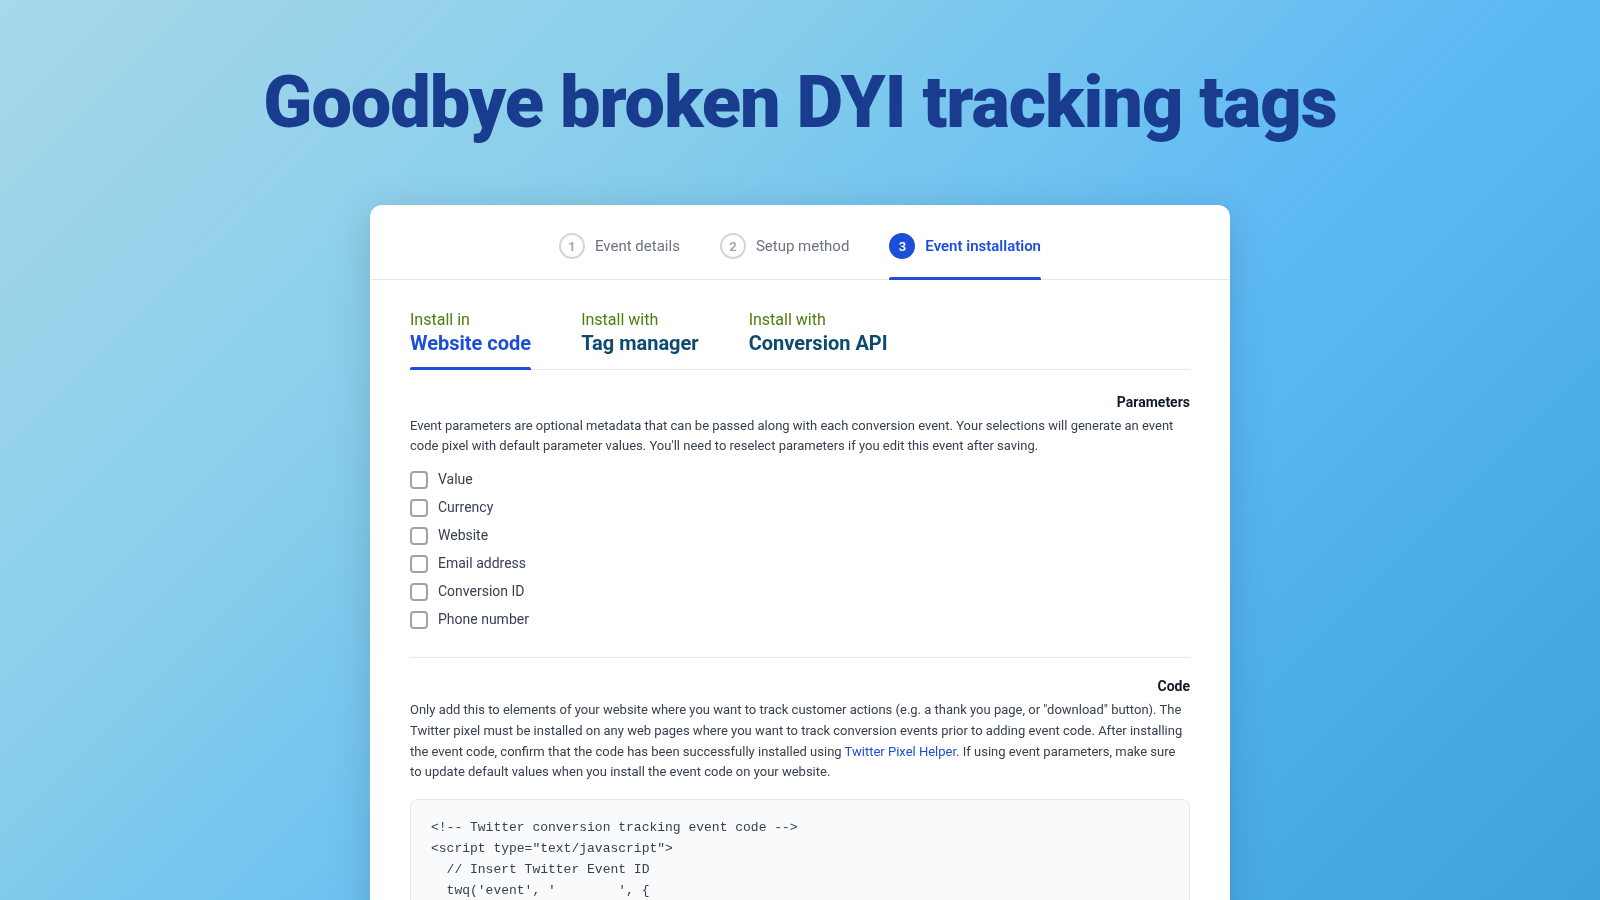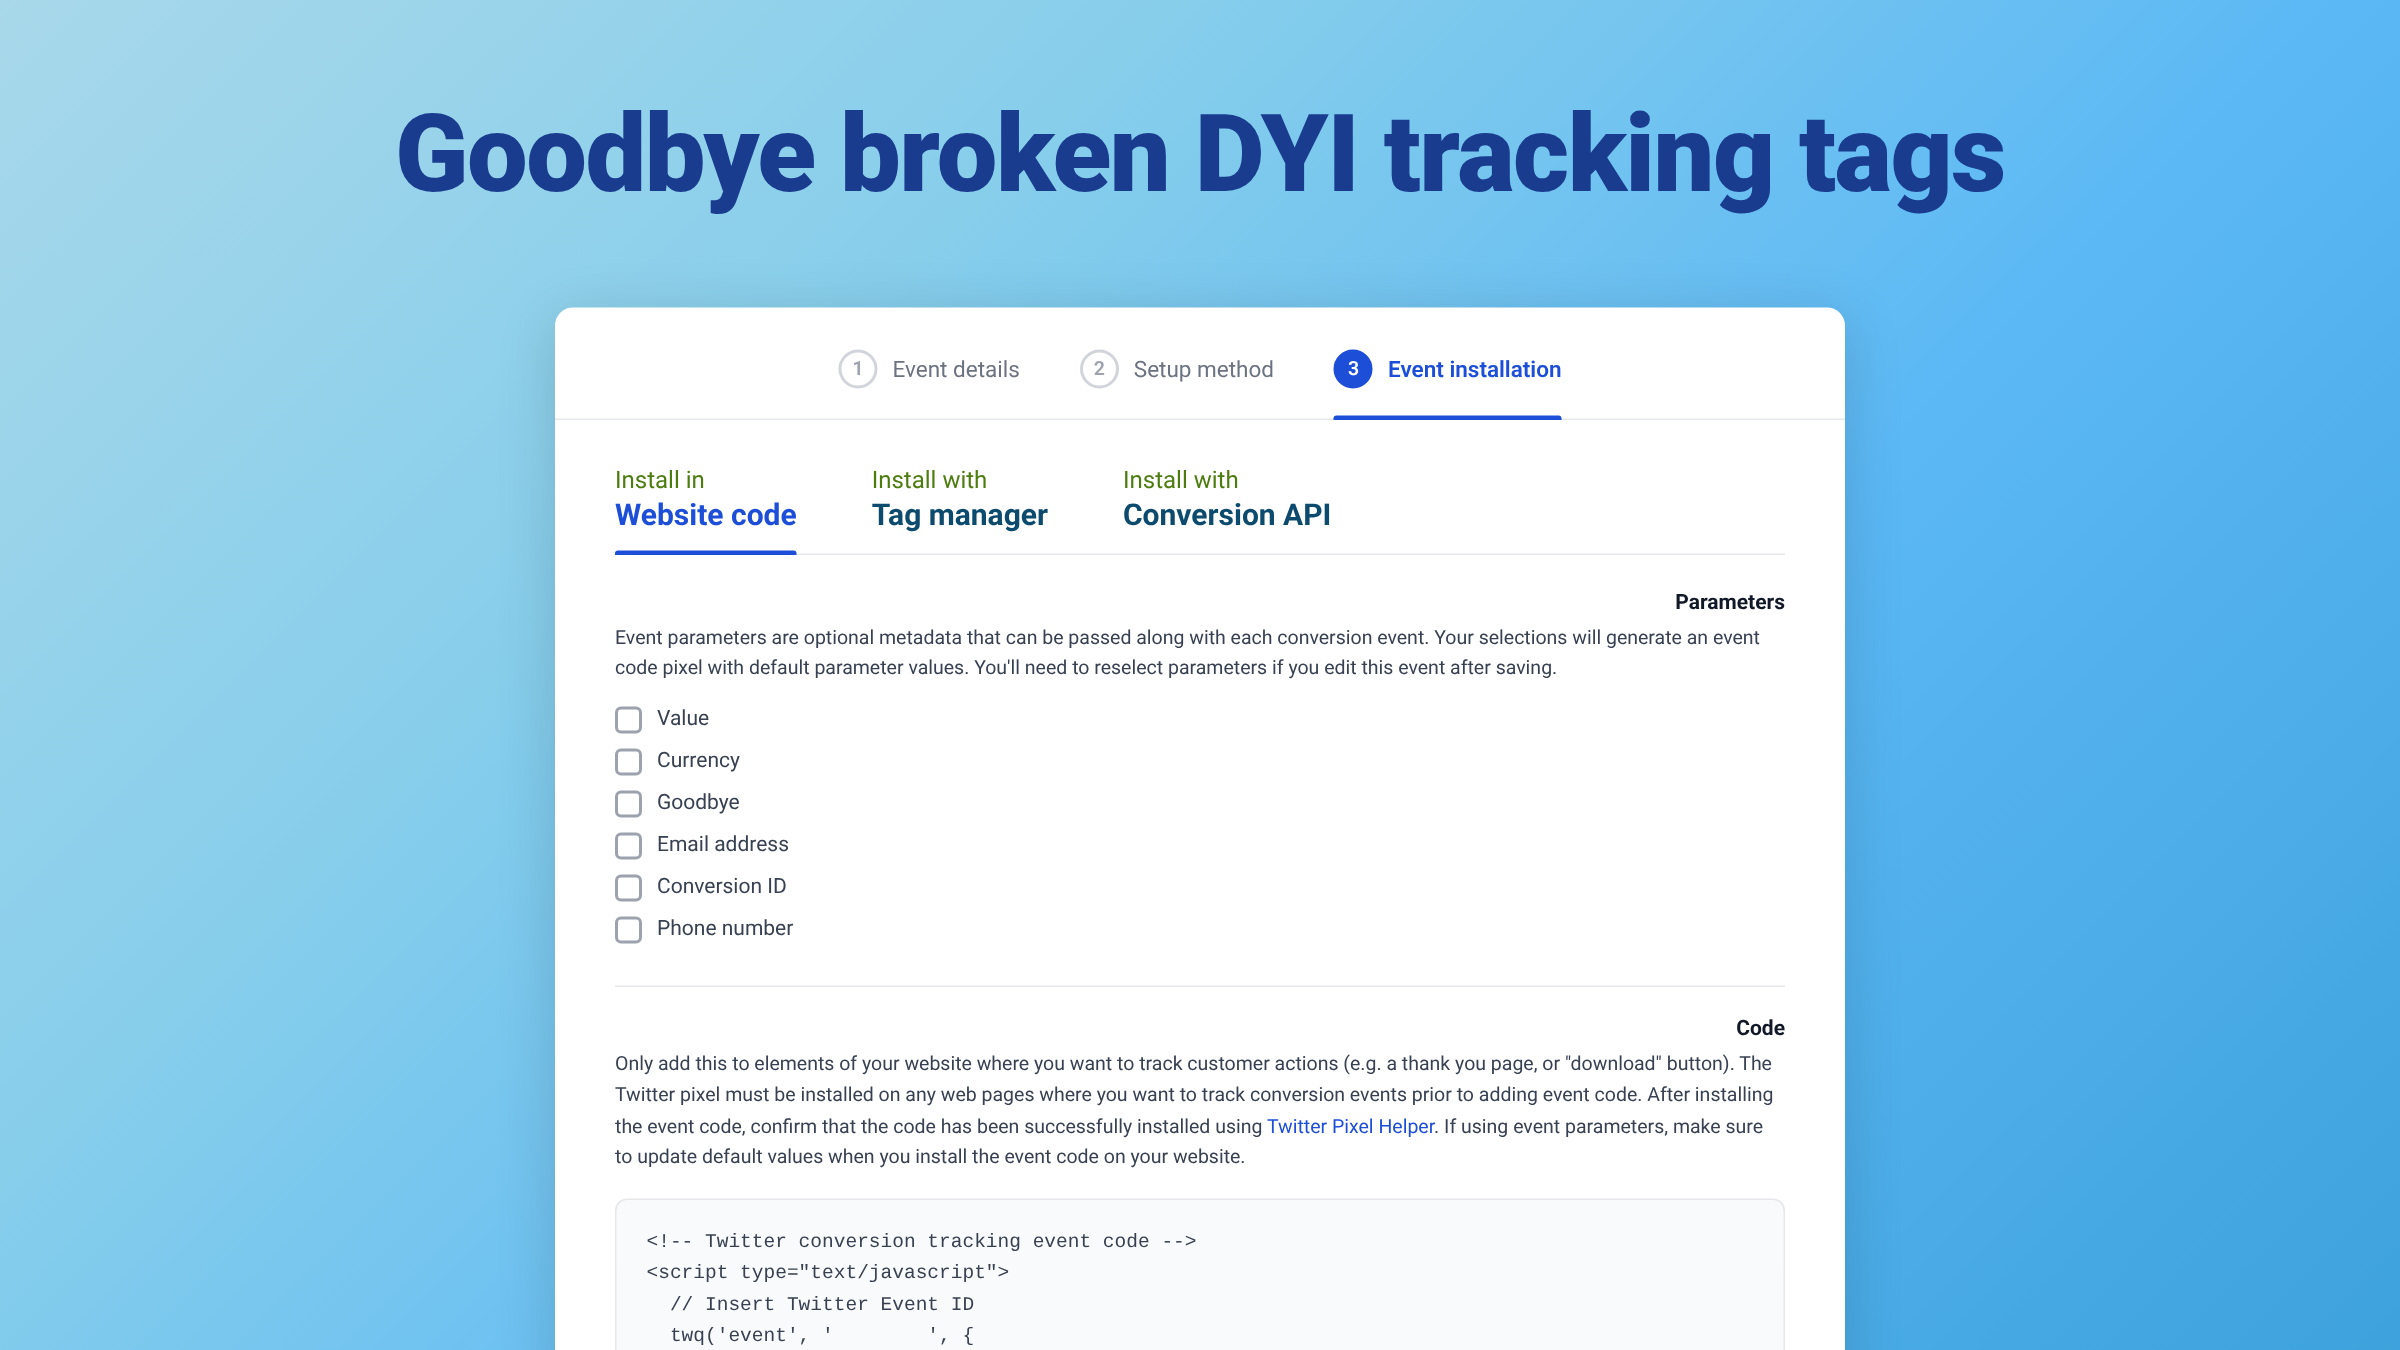--- a/index.html
+++ b/index.html
@@ -235,21 +235,21 @@
       <label class="checkbox-item">
         <div class="checkbox-box"></div>
         <span class="checkbox-label">Value</span>
       </label>
       <label class="checkbox-item">
         <div class="checkbox-box"></div>
         <span class="checkbox-label">Currency</span>
       </label>
       <label class="checkbox-item">
         <div class="checkbox-box"></div>
-        <span class="checkbox-label">Goodbye</span>
+        <span class="checkbox-label">Website</span>
       </label>
       <label class="checkbox-item">
         <div class="checkbox-box"></div>
         <span class="checkbox-label">Email address</span>
       </label>
       <label class="checkbox-item">
         <div class="checkbox-box"></div>
         <span class="checkbox-label">Conversion ID</span>
       </label>
       <label class="checkbox-item">

